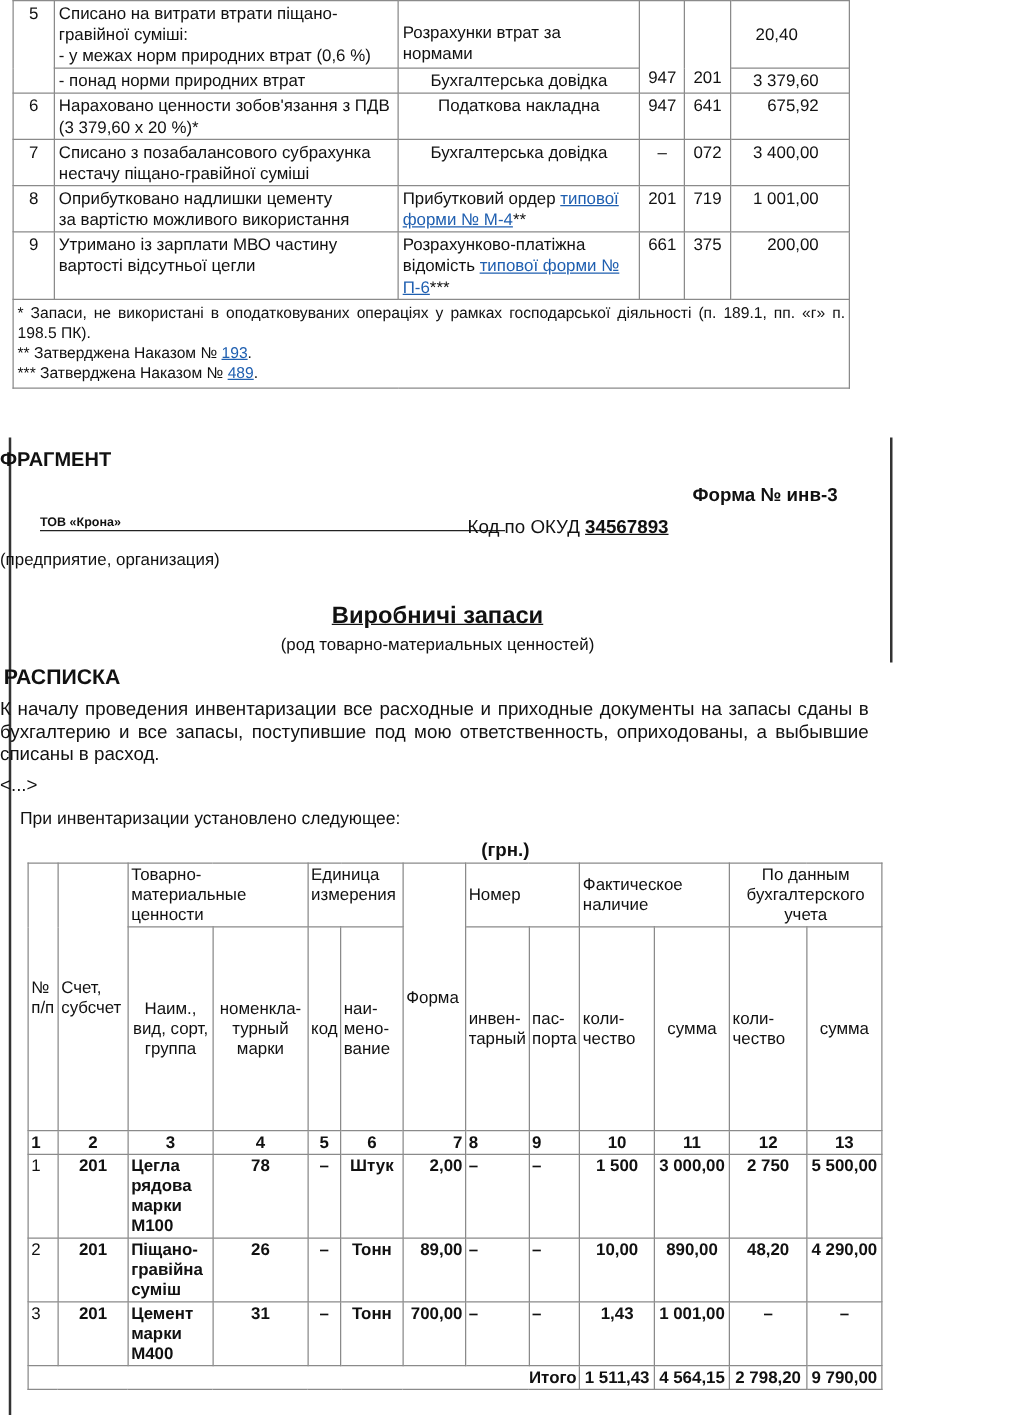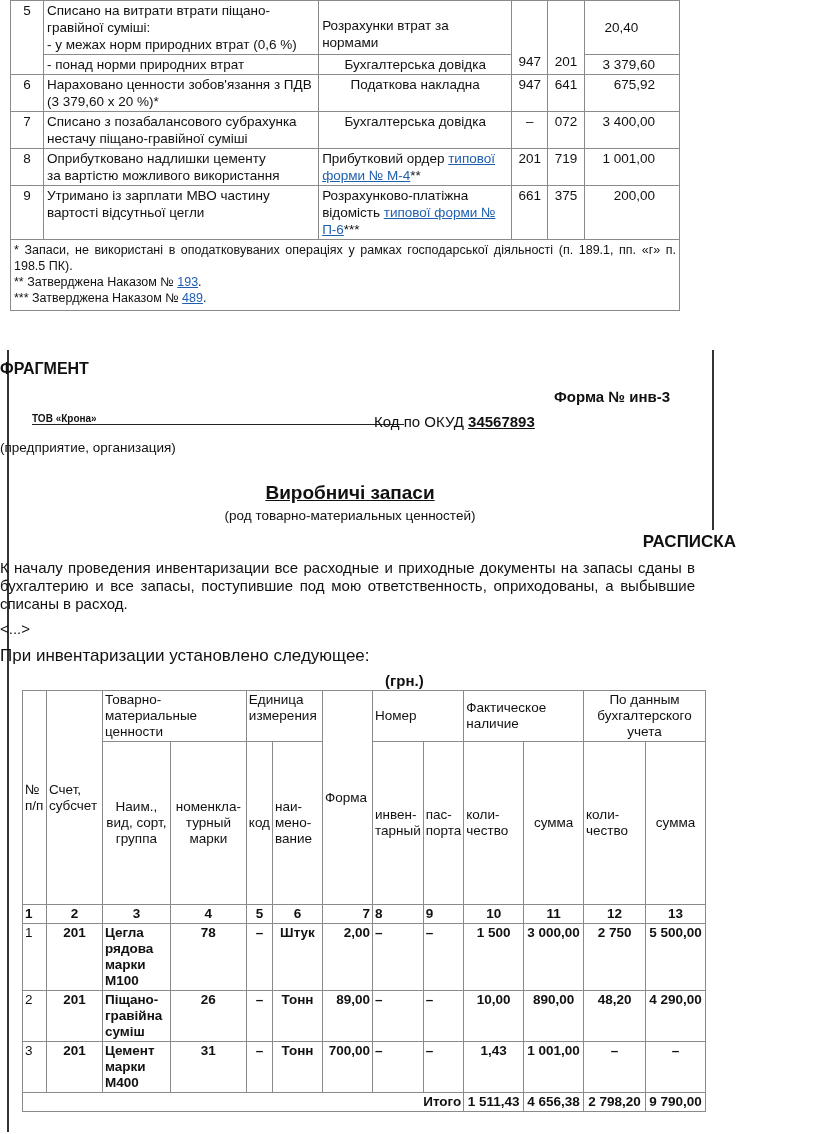--- a/index.html
+++ b/index.html
@@ -30,24 +30,24 @@
   .abs { position: absolute; }
   .frag-title { left: 0; top: 360px; font-weight: bold; font-size: 16px; }
   .forma { left: 554px; top: 388px; font-weight: bold; font-size: 15px; }
   .org { left: 0; top: 413px; font-size: 10px; width: 372px; border-bottom: 1.5px solid #222; font-weight: bold; margin-left: 32px; }
   .okud { left: 374px; top: 413px; font-size: 15px; }
   .okud b { text-decoration: underline; }
   .org-sub { left: 0; top: 440px; font-size: 13.5px; }
   .kind { left: 0; width: 700px; top: 482px; text-align: center; font-weight: bold; font-size: 19px; }
   .kind span { text-decoration: underline; }
   .kind-sub { left: 0; width: 700px; top: 508px; text-align: center; font-size: 13.5px; }
-  .receipt { left: 16px; width: 720px; top: 532px; text-align: right; font-weight: bold; font-size: 17px; }
+  .receipt { left: 3px; width: 720px; top: 532px; text-align: left; font-weight: bold; font-size: 17px; }
   .para { left: 0; top: 559px; width: 695px; font-size: 15px; line-height: 18px; text-align: justify; }
   .ellipsis { left: 0; top: 620px; font-size: 15px; }
-  .found { left: 0; top: 646px; font-size: 17px; }
+  .found { left: 16px; top: 646px; font-size: 14px; }
   .currency { left: 385px; top: 672px; font-weight: bold; font-size: 15px; }
 
   
   #inv-table {
     position: absolute; left: 22px; top: 690px; width: 684px;
     border-collapse: collapse; font-size: 13.5px; line-height: 16px;
   }
   #inv-table td { border: 1.5px solid #8a8a8a; vertical-align: top; padding: 1px 2px; }
   #inv-table tr.hdr1 td { height: 46px; }
   #inv-table tr.hdr2 td { height: 160px; vertical-align: middle; }
@@ -251,18 +251,18 @@
     <td>–</td>
     <td>–</td>
     <td class="c">1,43</td>
     <td class="c">1 001,00</td>
     <td class="c">–</td>
     <td class="c">–</td>
   </tr>
   <tr class="total">
     <td colspan="9" class="r" style="font-weight:bold;">Итого</td>
     <td class="c">1 511,43</td>
-    <td class="c">4 656,38</td>
+    <td class="c">4 564,15</td>
     <td class="c">2 798,20</td>
     <td class="c">9 790,00</td>
   </tr>
 </tbody>
   </table>
 
 </body></html>

